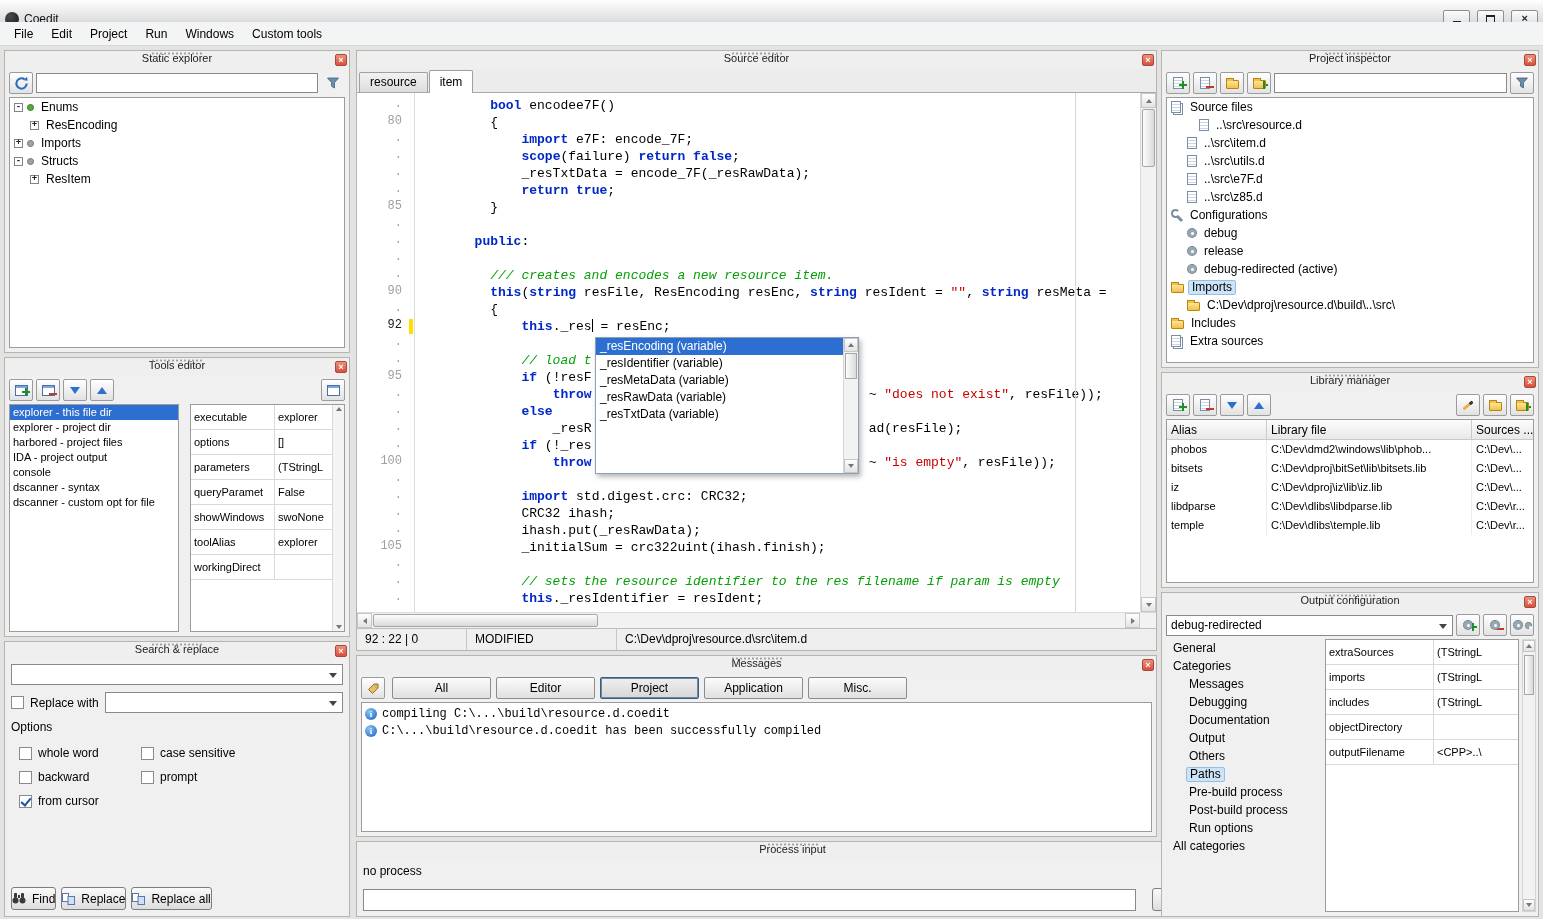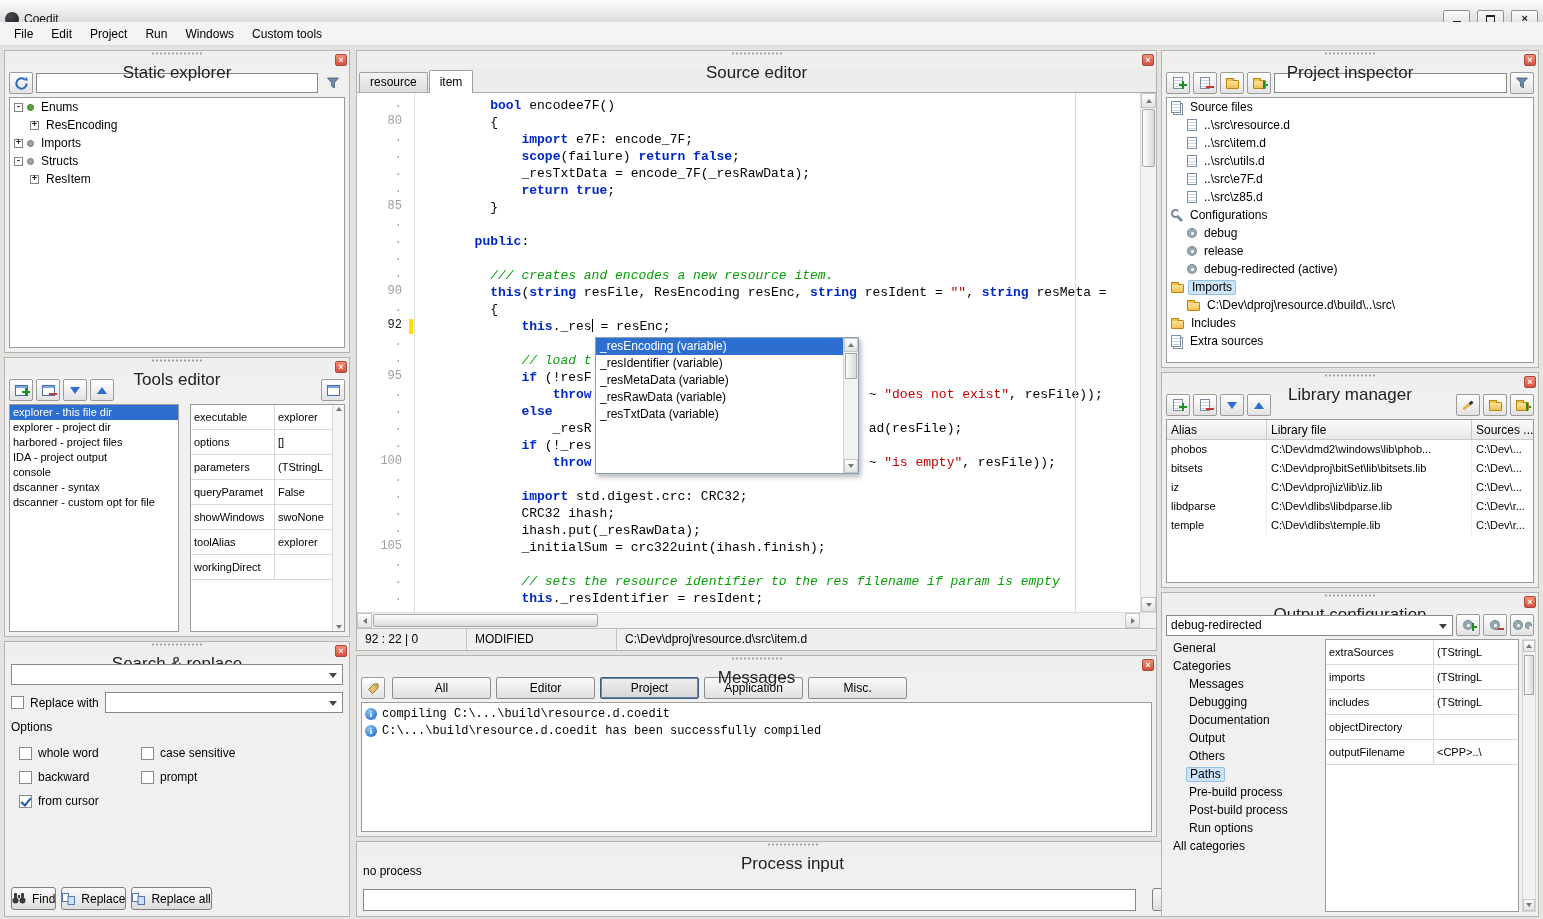--- a/index.html
+++ b/index.html
@@ -16,21 +16,21 @@
 .wbtn .cls{font-size:11px;line-height:11px;color:#222;font-weight:bold;}
 
 
 .menubar{position:absolute;left:0;top:22px;width:100%;height:24px;background:#f3f4f5;border-bottom:1px solid #d8d8d8;display:flex;align-items:center;padding-left:6px;gap:2px;}
 .menu-item{padding:3px 8px;font-size:12px;}
 
 
 .panel{position:absolute;border:1px solid #b4b4b4;background:#f0f0f0;display:flex;flex-direction:column;}
 .phead{position:relative;flex:none;height:18px;background:#efefef;text-align:center;}
 .grip{position:absolute;left:50%;top:1px;transform:translateX(-50%);width:52px;height:3px;background-image:radial-gradient(circle,#a0a0a0 1px,transparent 1.2px);background-size:4px 3px;}
-.ptitle{font-size:17px;color:#222;display:inline-block;margin-top:16px;line-height:12px;}
+.ptitle{font-size:11px;color:#222;display:inline-block;margin-top:0;line-height:12px;}
 .pclose{position:absolute;right:2px;top:3px;width:12px;height:12px;border:1px solid #a8493d;border-radius:2px;background:linear-gradient(#ef9078,#d8503c);color:#fff;font-size:9px;line-height:10px;text-align:center;font-weight:bold;}
 .toolrow{flex:none;display:flex;align-items:center;gap:3px;padding:3px 4px;}
 .tbtn{position:relative;flex:none;width:24px;height:22px;border:1px solid #9b9b9b;border-radius:2px;background:linear-gradient(#ffffff,#e2e2e2);display:flex;align-items:center;justify-content:center;}
 .tbtn.flat{border-color:transparent;background:transparent;}
 .input{flex:1;height:20px;border:1px solid #898989;background:#fff;padding:0 4px;font:12px "Liberation Sans",sans-serif;min-width:0;}
 .tree{flex:1;margin:0 4px 4px;border:1px solid #9b9b9b;background:#fff;overflow:hidden;}
 .trow{display:flex;align-items:center;height:18px;white-space:nowrap;font-size:12px;}
 .exp{flex:none;width:9px;height:9px;border:1px solid #848484;background:#fff;color:#222;font:bold 9px "Liberation Mono",monospace;line-height:7px;text-align:center;margin-right:4px;}
 .tlabel{padding:0 3px;line-height:15px;overflow:hidden;}
 .tlabel.sel{background:#cde3f7;border:1px solid #94bfe4;border-radius:2px;line-height:13px;}
@@ -571,21 +571,21 @@
       <svg width="12" height="12" viewBox="0 0 12 12">
           <path d="M0.5 1 h11 L7.5 5.5 V11 l-3-1.8 V5.5 Z" fill="#6c8cab" stroke="#44617e" stroke-width="0.8"></path>
         </svg>
     </span>
   </div>
   <div class="tree" id="pi-tree">
       <div class="trow" style="padding-left: 4px;">
         <span class="ic ic-page pages"></span>
         <span class="tlabel">Source files</span>
       </div>
-      <div class="trow" style="padding-left: 20px;">
+      <div class="trow" style="padding-left: 20px; margin-left: 12px;">
         <span class="ic ic-page"></span>
         <span class="tlabel">..\src\resource.d</span>
       </div>
       <div class="trow" style="padding-left: 20px;">
         <span class="ic ic-page"></span>
         <span class="tlabel">..\src\item.d</span>
       </div>
       <div class="trow" style="padding-left: 20px;">
         <span class="ic ic-page"></span>
         <span class="tlabel">..\src\utils.d</span>

